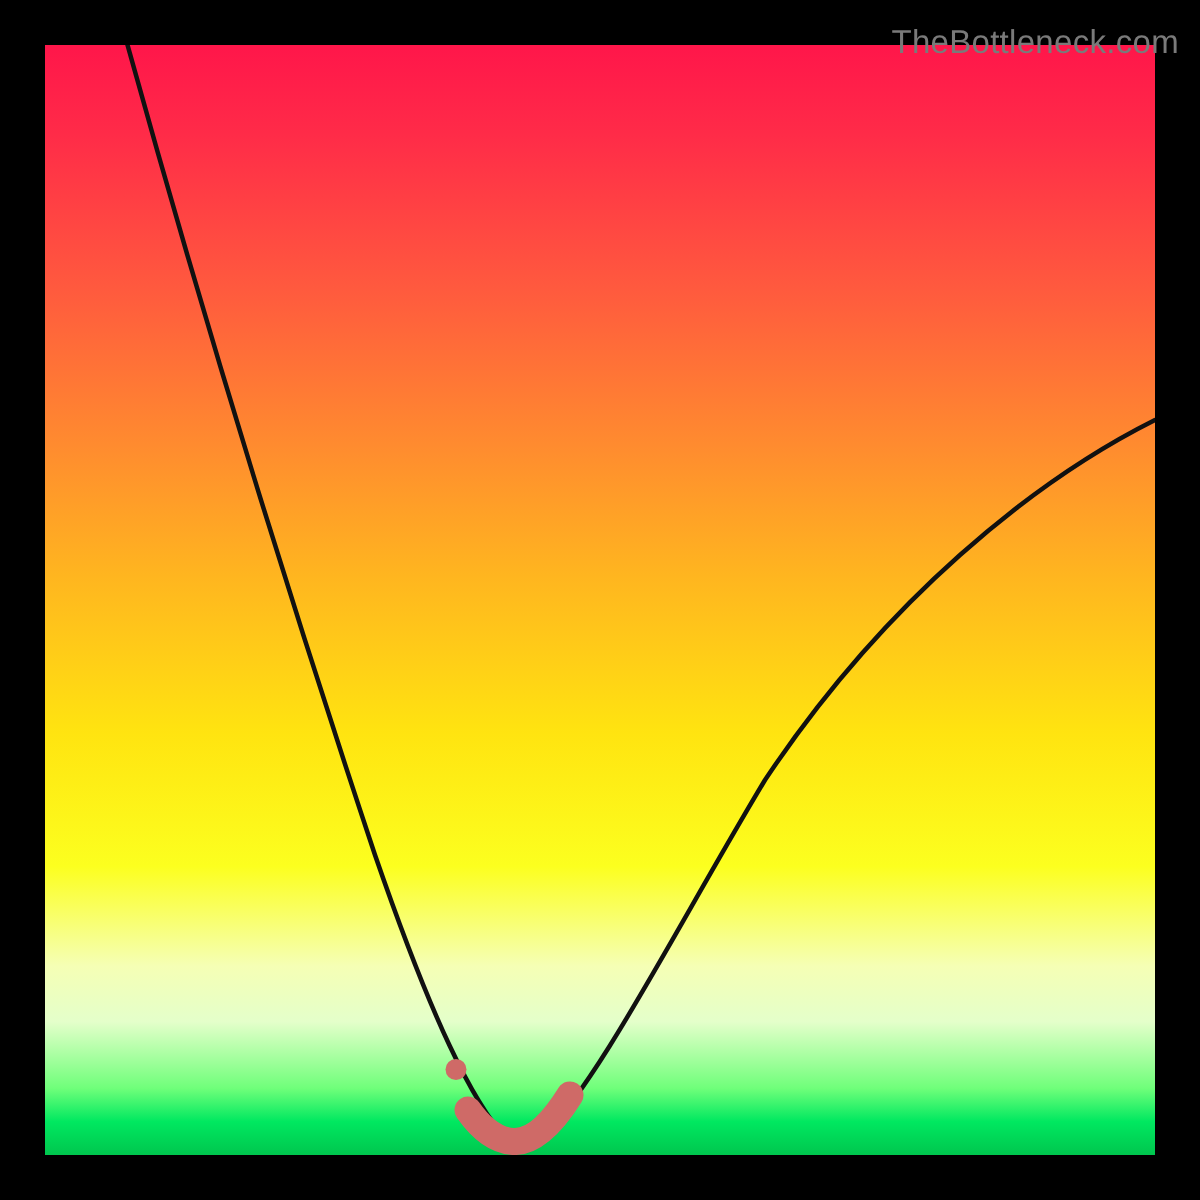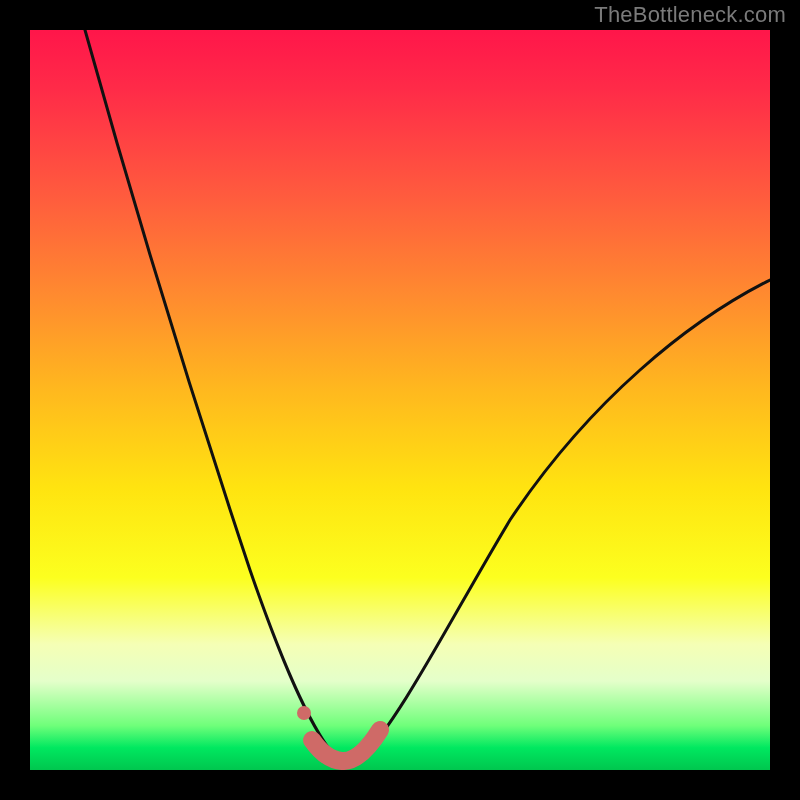--- a/index.html
+++ b/index.html
@@ -33,21 +33,21 @@
       #fcff1f 74%,
       #f5ffb5 83%,
       #e4ffca 88%,
       #6fff7a 94%,
       #00e860 97%,
       #00c64e 100%
     );
   }
   .watermark {
     position: absolute;
-    top: 2px;
+    top: 15px;
     right: 14px;
     color: #7a7a7a;
     font-size: 22px;
     letter-spacing: 0.2px;
     font-weight: 500;
     font-family: Arial, Helvetica, sans-serif;
   }
   svg.curves {
     position: absolute;
     inset: 0;

